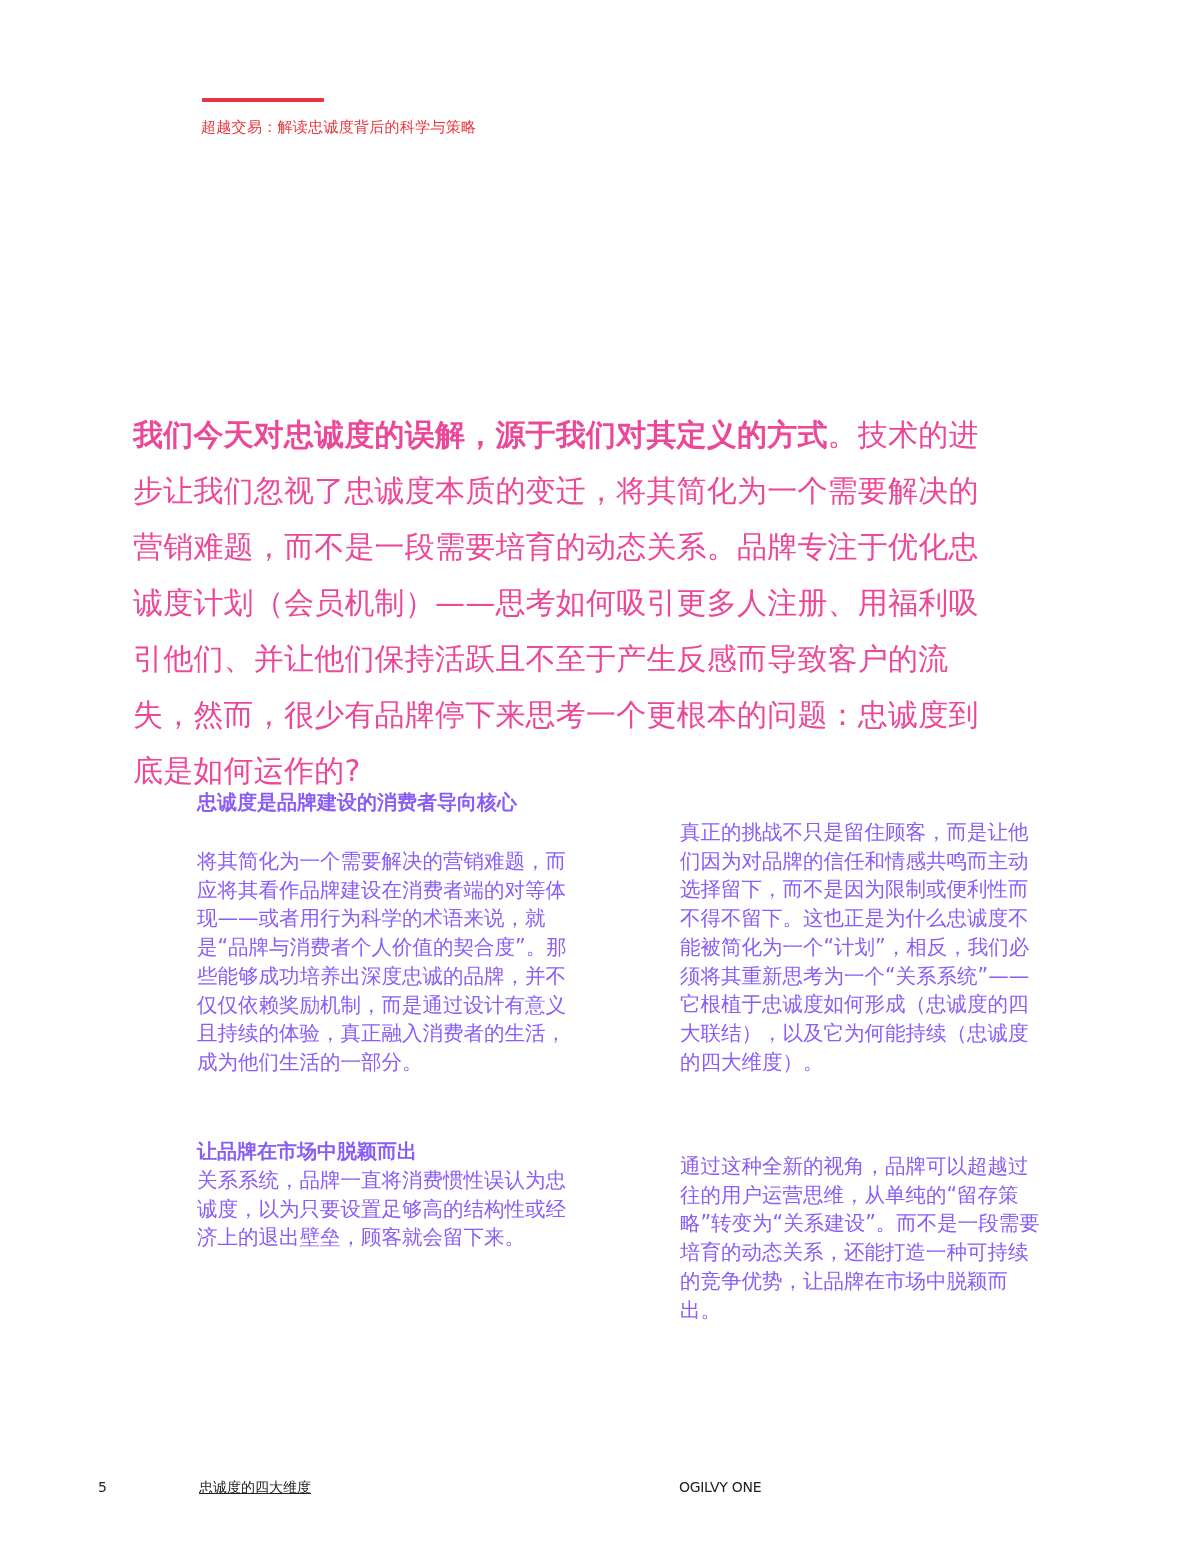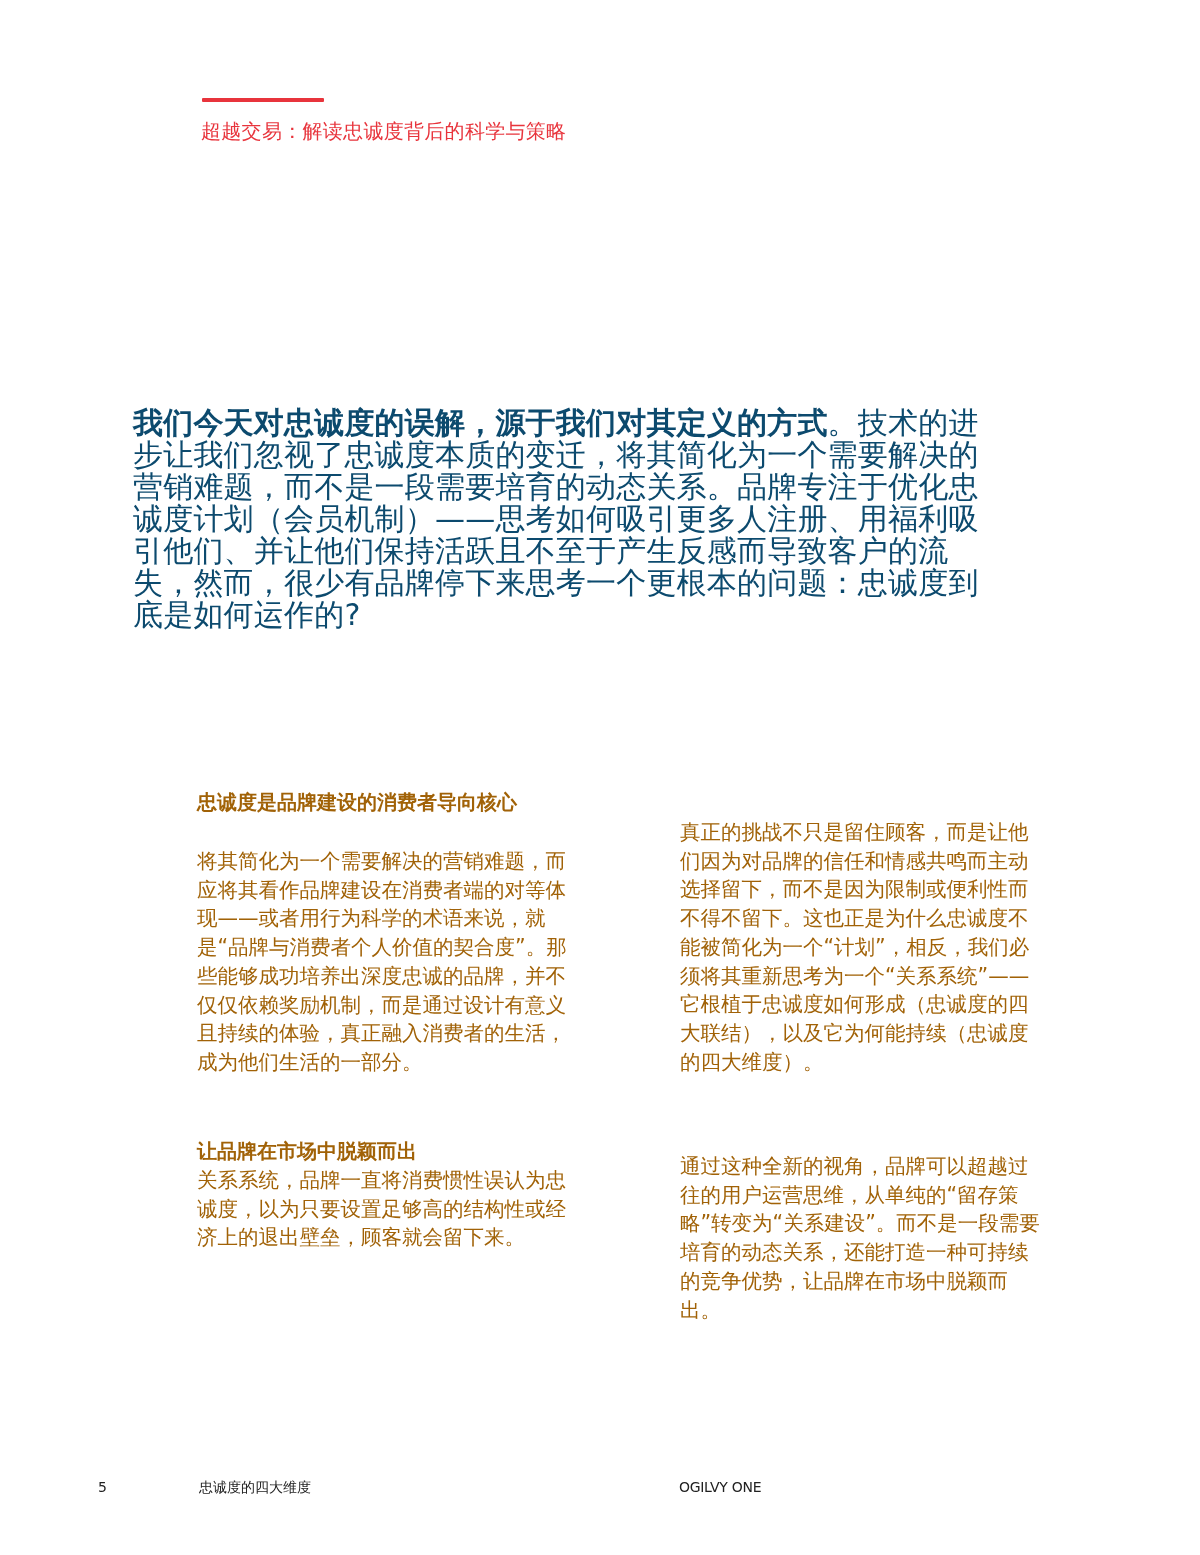--- a/index.html
+++ b/index.html
@@ -1,35 +1,35 @@
 <!DOCTYPE html>
 <html><head>
   <meta charset="utf-8">
   <style>
     html, body { margin: 0; padding: 0; background: #ffffff; }
     body { width: 1200px; height: 1555px; position: relative; overflow: hidden;
            font-family: "DejaVu Sans", "Liberation Sans", sans-serif; color: #1a1a1a; }
     .accent-rule { position: absolute; left: 202px; top: 98px; width: 122px; height: 4px; background: #e8343c; border-radius: 1px; }
-    .running-head { position: absolute; left: 201px; top: 118px; font-size: 20px; color: #e8343c; letter-spacing: 0.3px; white-space: nowrap; }
-    .intro { position: absolute; left: 133px; top: 407px; width: 860px; font-size: 30px; line-height: 32px; color: #0c4a6e; letter-spacing: 0.2px; }
+    .running-head { position: absolute; left: 201px; top: 118px; font-size: 15px; color: #e8343c; letter-spacing: 0.3px; white-space: nowrap; }
+    .intro { position: absolute; left: 133px; top: 407px; width: 860px; font-size: 30px; line-height: 56px; color: #ec4899; letter-spacing: 0.2px; }
     .intro .lead { font-weight: bold; }
-    .col { position: absolute; font-size: 20.5px; line-height: 28.7px; color: #a16207; }
+    .col { position: absolute; font-size: 20.5px; line-height: 28.7px; color: #8b5cf6; }
     .col-left { left: 197px; width: 385px; }
     .col-right { left: 680px; width: 365px; }
     .col h3 { margin: 0; font-size: 20px; font-weight: bold; line-height: 28px; }
     .col p { margin: 0; }
     .h1 { top: 788px; }
     .p1 { top: 847px; }
     .h2 { top: 1137px; }
     .p2 { top: 1166px; }
     .r1 { top: 818px; }
     .r2 { top: 1152px; }
     .footer { position: absolute; top: 1479px; font-size: 14px; color: #222; white-space: nowrap; }
     .pg { left: 98px; }
-    .sec { left: 199px; }
+    .sec { left: 199px; text-decoration: underline; }
     .brand { left: 679px; letter-spacing: -0.3px; text-align: right; }
   </style>
 </head>
 <body>
 
 <div class="accent-rule"></div>
 <div class="running-head">超越交易：解读忠诚度背后的科学与策略</div>
 
 <div class="intro"><span class="lead">我们今天对忠诚度的误解，源于我们对其定义的方式</span><span>。技术的进步让我们忽视了忠诚度本质的变迁，将其简化为一个需要解决的营销难题，而不是一段需要培育的动态关系。品牌专注于优化忠诚度计划（会员机制）——思考如何吸引更多人注册、用福利吸引他们、并让他们保持活跃且不至于产生反感而导致客户的流失，然而，很少有品牌停下来思考一个更根本的问题：忠诚度到底是如何运作的?</span></div>
 

